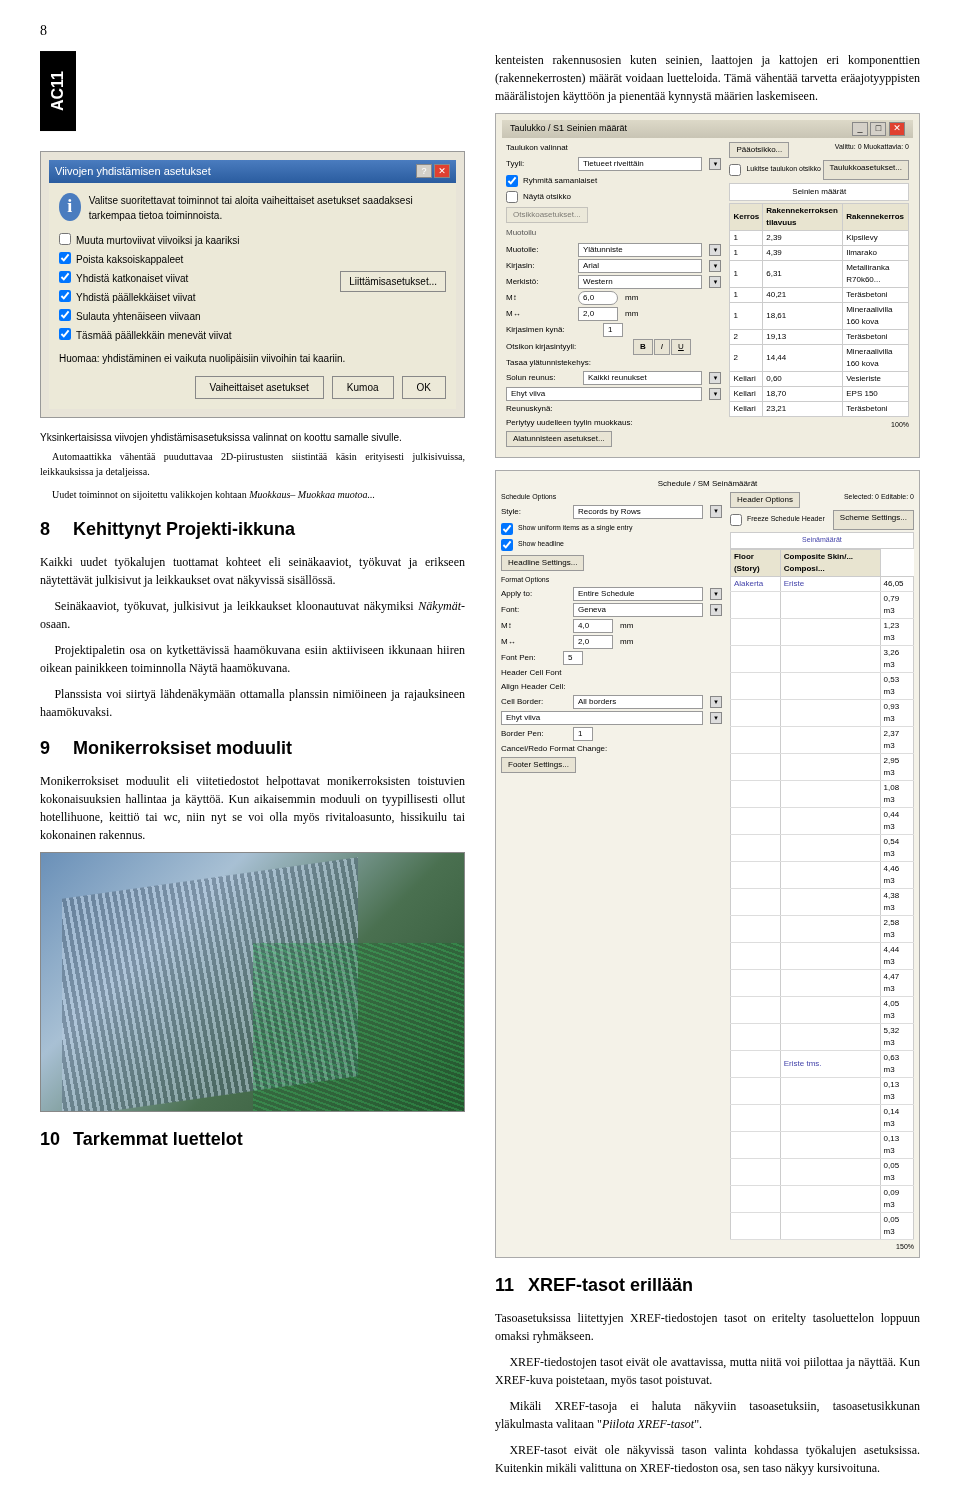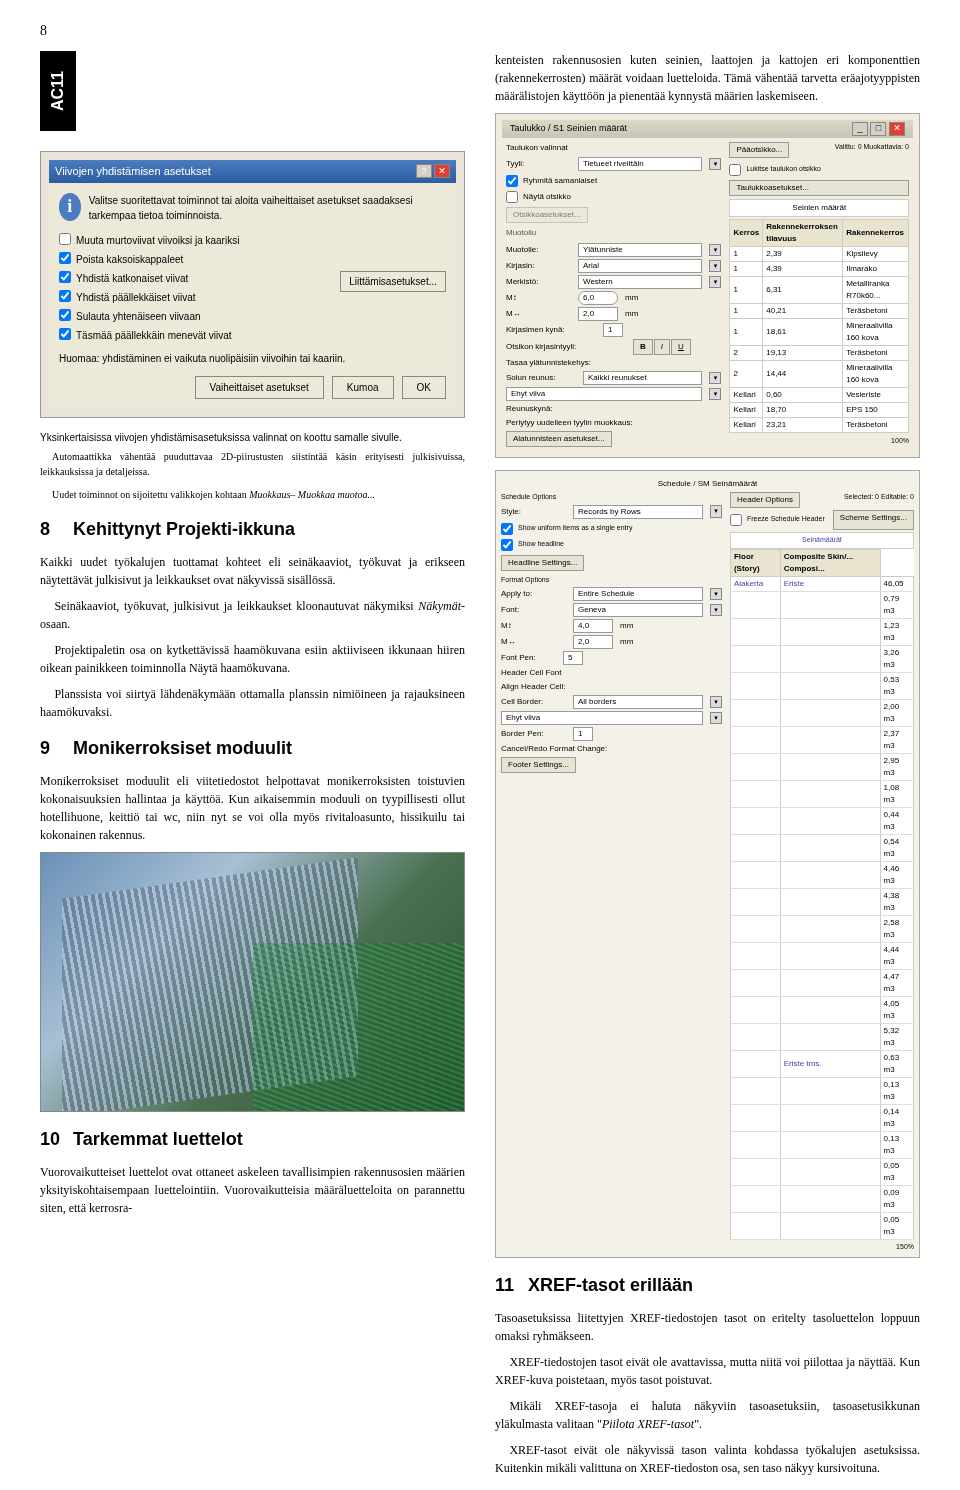--- a/index.html
+++ b/index.html
@@ -273,21 +273,20 @@
       <span>Monikerroksiset moduulit</span>
     </h2>
     <p class="body-para no-indent">Monikerroksiset moduulit eli viitetiedostot helpottavat monikerroksisten toistuvien kokonaisuuksien hallintaa ja käyttöä. Kun aikaisemmin moduuli on tyypillisesti ollut hotellihuone, keittiö tai wc, niin nyt se voi olla myös rivitaloasunto, hissikuilu tai kokonainen rakennus.</p>
 
     <div class="building-render"></div>
 
     <h2 class="section-head">
       <span class="section-num">10</span>
       <span>Tarkemmat luettelot</span>
     </h2>
-    <p class="body-para no-indent">Vuorovaikutteiset luettelot ovat ottaneet askeleen tavallisimpien rakennusosien määrien yksityiskohtaisempaan luettelointiin. Vuorovaikutteisia määräluetteloita on parannettu siten, että kerrosra-</p>
   </div>
 
   <div class="col-right">
     <p class="body-para no-indent">kenteisten rakennusosien kuten seinien, laattojen ja kattojen eri komponenttien (rakennekerrosten) määrät voidaan luetteloida. Tämä vähentää tarvetta eräajotyyppisten määrälistojen käyttöön ja pienentää kynnystä määrien laskemiseen.</p>
 
     <div class="table-screenshot">
       <div class="title-bar">
         <span>Taulukko / S1 Seinien määrät</span>
         <span>
           <span class="win-btn">_</span>
@@ -368,21 +367,21 @@
           <div class="form-row">
               <label style="width:140px;">Periytyy uudelleen tyylin muokkaus:</label>
             </div>
           <span class="small-btn">Alatunnisteen asetukset...</span>
         </div>
         <div class="panel-right">
           <div style="display:flex; justify-content:space-between; font-size:7px; margin-bottom:2px;">
             <span class="small-btn">Pääotsikko...</span>
             <span>Valittu:  0    Muokattavia: 0</span>
           </div>
-          <div style="display:flex; justify-content:space-between; font-size:7px; margin-bottom:3px;flex-direction:column;">
+          <div style="display:flex; justify-content:space-between; font-size:7px; margin-bottom:3px;">
             <div class="checkbox-row" style="font-size:7px;">
                 <input type="checkbox" style="">
                 <span>Lukitse taulukon otsikko</span>
               </div>
             <span class="small-btn">Taulukkoasetukset...</span>
           </div>
           <div style="text-align:center; font-size:8px; padding:2px; background:#fff; border:1px solid #ccc; margin-bottom:2px;">Seinien määrät</div>
           <table class="mini-table">
             <tbody>
                 <tr>
@@ -555,21 +554,21 @@
                   <td>3,26 m3</td>
                 </tr>
             <tr>
                   <td></td>
                   <td></td>
                   <td>0,53 m3</td>
                 </tr>
             <tr>
                   <td></td>
                   <td></td>
-                  <td>2,00 m3</td>
+                  <td>0,93 m3</td>
                 </tr>
             <tr>
                   <td></td>
                   <td></td>
                   <td>2,37 m3</td>
                 </tr>
             <tr>
                   <td></td>
                   <td></td>
                   <td>2,95 m3</td>

